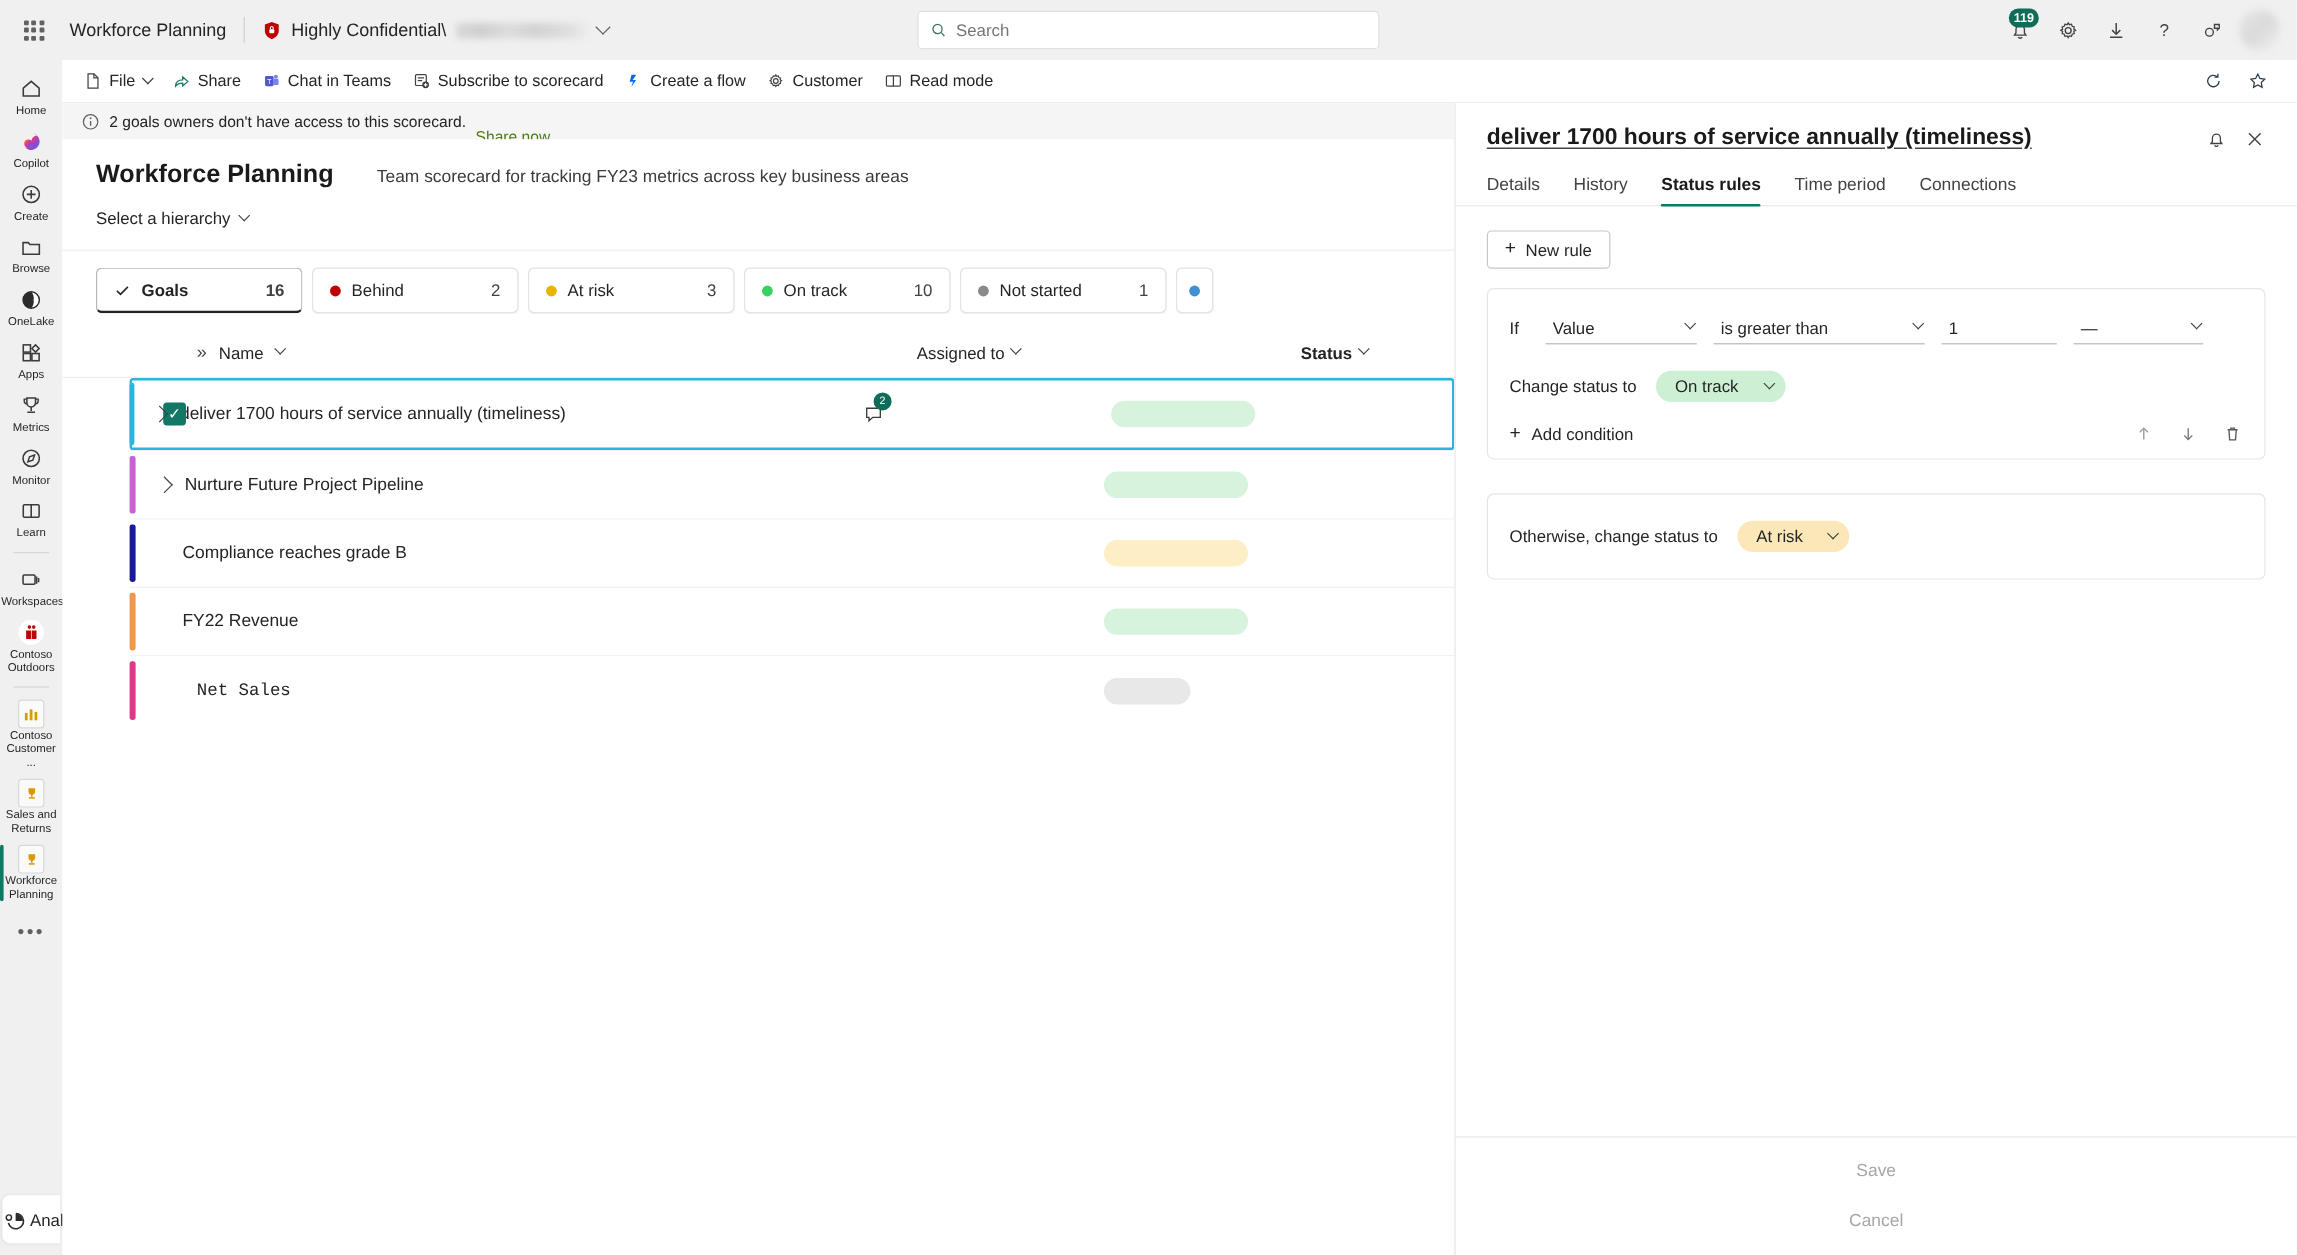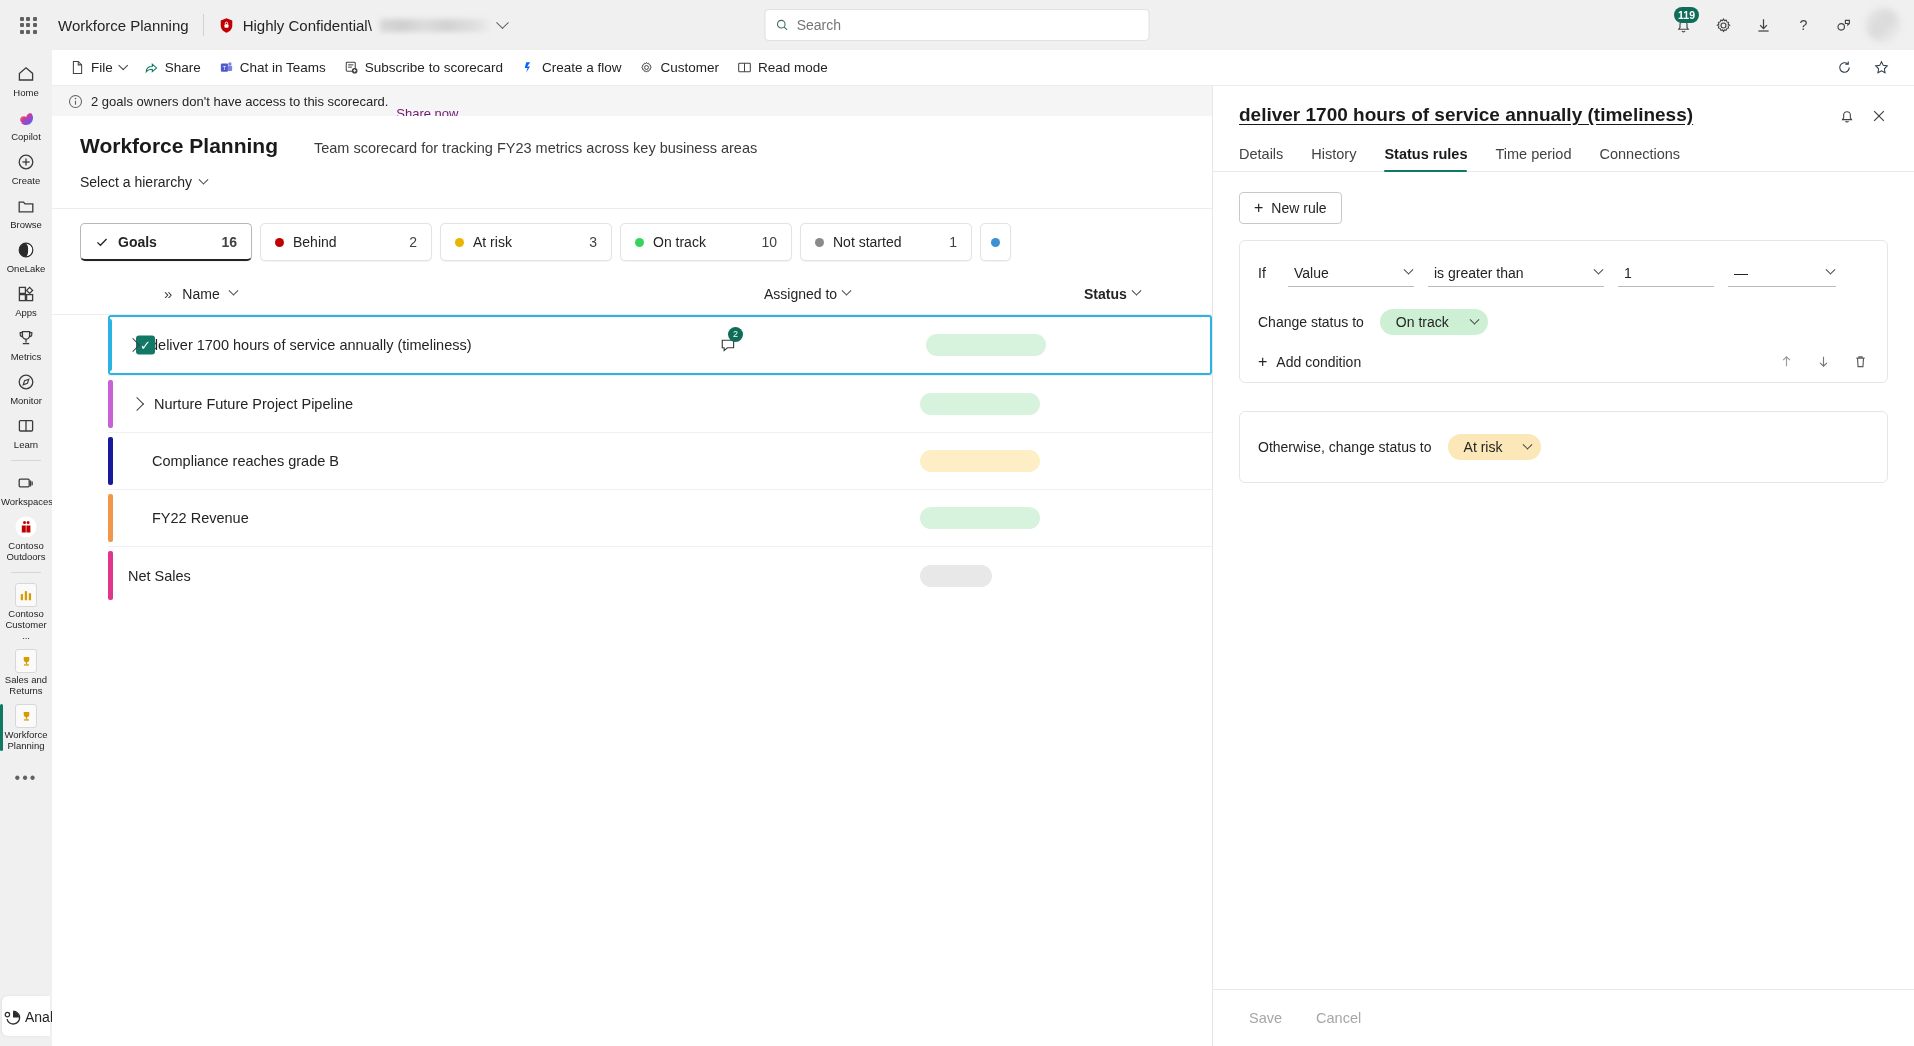--- a/index.html
+++ b/index.html
@@ -57,21 +57,21 @@
   
   .cmdbar { position:absolute; top:50px; left:52px; width:1862px; height:36px; background:#fff;
      border-bottom:1px solid #ededed; display:flex; align-items:center; padding:0 10px; gap:2px;}
   .cmd { display:flex; align-items:center; gap:6px; padding:5px 8px; border-radius:4px; cursor:pointer; font-size:13.5px; color:#242424; white-space:nowrap;}
   .cmd .sm-chev { width:7px; height:7px; border-right:1.3px solid #424242; border-bottom:1.3px solid #424242; transform:rotate(45deg) translate(-1px,-2px); }
   .cmd-right { margin-left:auto; display:flex; gap:4px; align-items:center; padding-right:6px;}
 
   
   .infobar { position:absolute; top:86px; left:52px; width:1160px; height:30px; background:#f5f5f5;
      display:flex; align-items:center; gap:8px; padding:0 16px; font-size:13px; color:#242424;}
-  .infobar a { color:#701a75; text-decoration:underline; cursor:pointer;margin-top:24px;}
+  .infobar a { color:#4d7c0f; text-decoration:underline; cursor:pointer;margin-top:24px;}
 
   
   .sc-area { position:absolute; top:116px; left:52px; width:1160px; height:930px; background:#fff; overflow:hidden;}
   .sc-head { padding:18px 28px 6px; }
   .sc-head-row { display:flex; align-items:baseline; gap:36px;}
   .sc-title { font-size:21px; font-weight:700; color:#1a1a1a; }
   .sc-sub { font-size:14.5px; color:#3b3b3b;}
   .hierarchy { margin-top:16px; display:inline-flex; align-items:center; gap:8px; font-size:14px; color:#242424; cursor:pointer;}
 
   
@@ -128,21 +128,21 @@
   .fld { border-bottom:1px solid #b9b9b9; height:28px; display:flex; align-items:center; padding:0 2px 0 6px; font-size:14px; color:#242424;}
   .fld .dc { margin-left:auto; }
   .fld-w1 { width:126px;} .fld-w2 { width:176px;} .fld-w3 { width:96px;} .fld-w4 { width:108px;}
   .status-sel { display:inline-flex; align-items:center; gap:22px; height:26px; padding:0 10px 0 16px; border-radius:13px; font-size:14px;}
   .status-sel.green { background:#cdf0d4;} .status-sel.yellow { background:#fbe7b8;}
   .rule-line2 { display:flex; align-items:center; gap:16px; margin-top:22px;}
   .rule-foot { display:flex; align-items:center; margin-top:18px;}
   .addcond { display:inline-flex; align-items:center; gap:9px; font-size:14px; color:#242424; cursor:pointer;}
   .rule-foot-icons { margin-left:auto; display:flex; gap:20px; color:#8a8a8a;}
   .otherwise { margin-top:28px; border:1px solid #e6e6e6; border-radius:6px; padding:22px 18px; display:flex; align-items:center; gap:16px;}
-  .panel-foot { border-top:1px solid #e8e8e8; padding:14px 26px; display:flex; justify-content:flex-start; gap:14px;}
+  .panel-foot { border-top:1px solid #e8e8e8; padding:14px 26px; display:flex; justify-content:space-between; gap:14px;flex-direction:column;}
   .btn-flat { border:0; background:transparent; font-size:14.5px; color:#a6a6a6; font-family:inherit; cursor:default; padding:6px 10px;}
   .lbl { font-size:14px; color:#242424;}
   svg { display:block; }
 </style>
 </head>
 <body>
 
 <div class="app">
 
   <div class="suite-bar">
@@ -578,21 +578,21 @@
         <div class="row-name" style="padding-left:44px;">
           <span>FY22 Revenue</span>
         </div>
         <div class="status-cell" style="margin-left:200px;">
           <span class="pill green"></span>
         </div>
       </div>
 
       <div class="row" style="border-bottom:0;">
         <span class="row-bar" style="background:#e0368c;left:0;"></span>
-        <div class="row-name" style="padding-left:20px;">
+        <div class="row-name" style="padding-left:56px;font-family:Liberation Mono, monospace;">
           <span>Net Sales</span>
         </div>
         <div class="status-cell" style="margin-left:200px;">
           <span class="pill grey" style="min-width:72px;"></span>
         </div>
       </div>
     </div>
   </div>
 
   <div class="panel">

